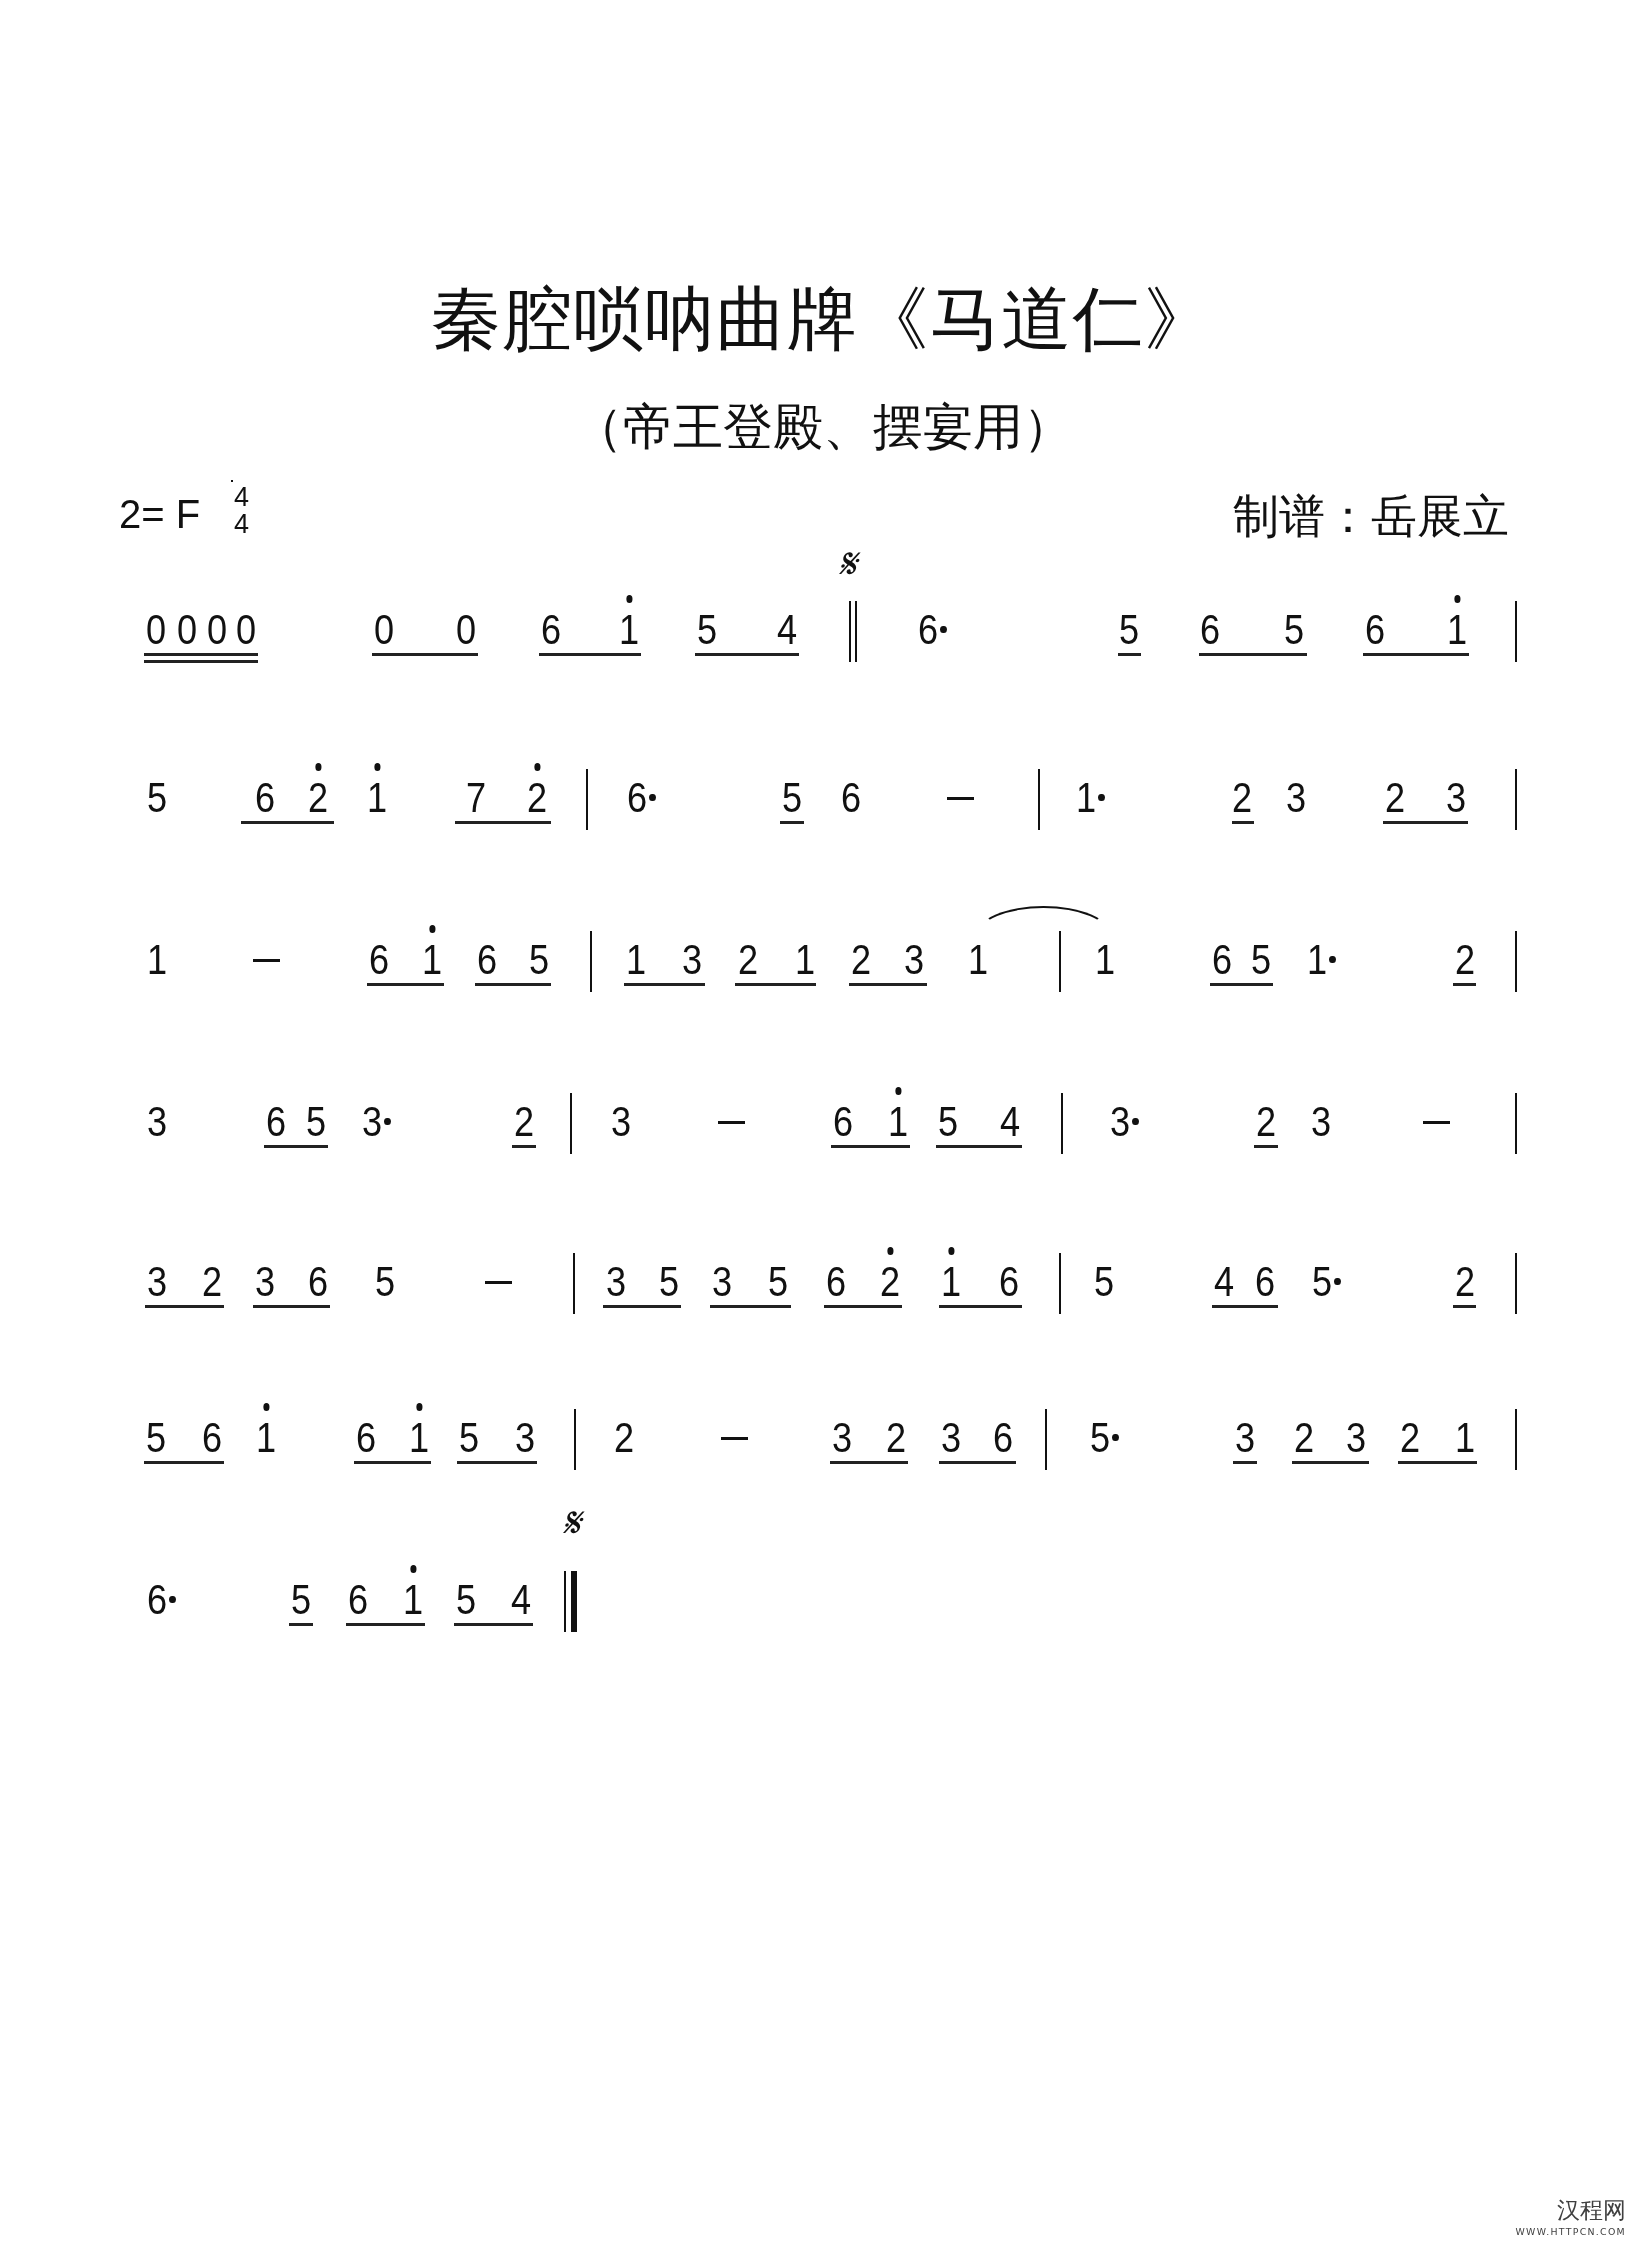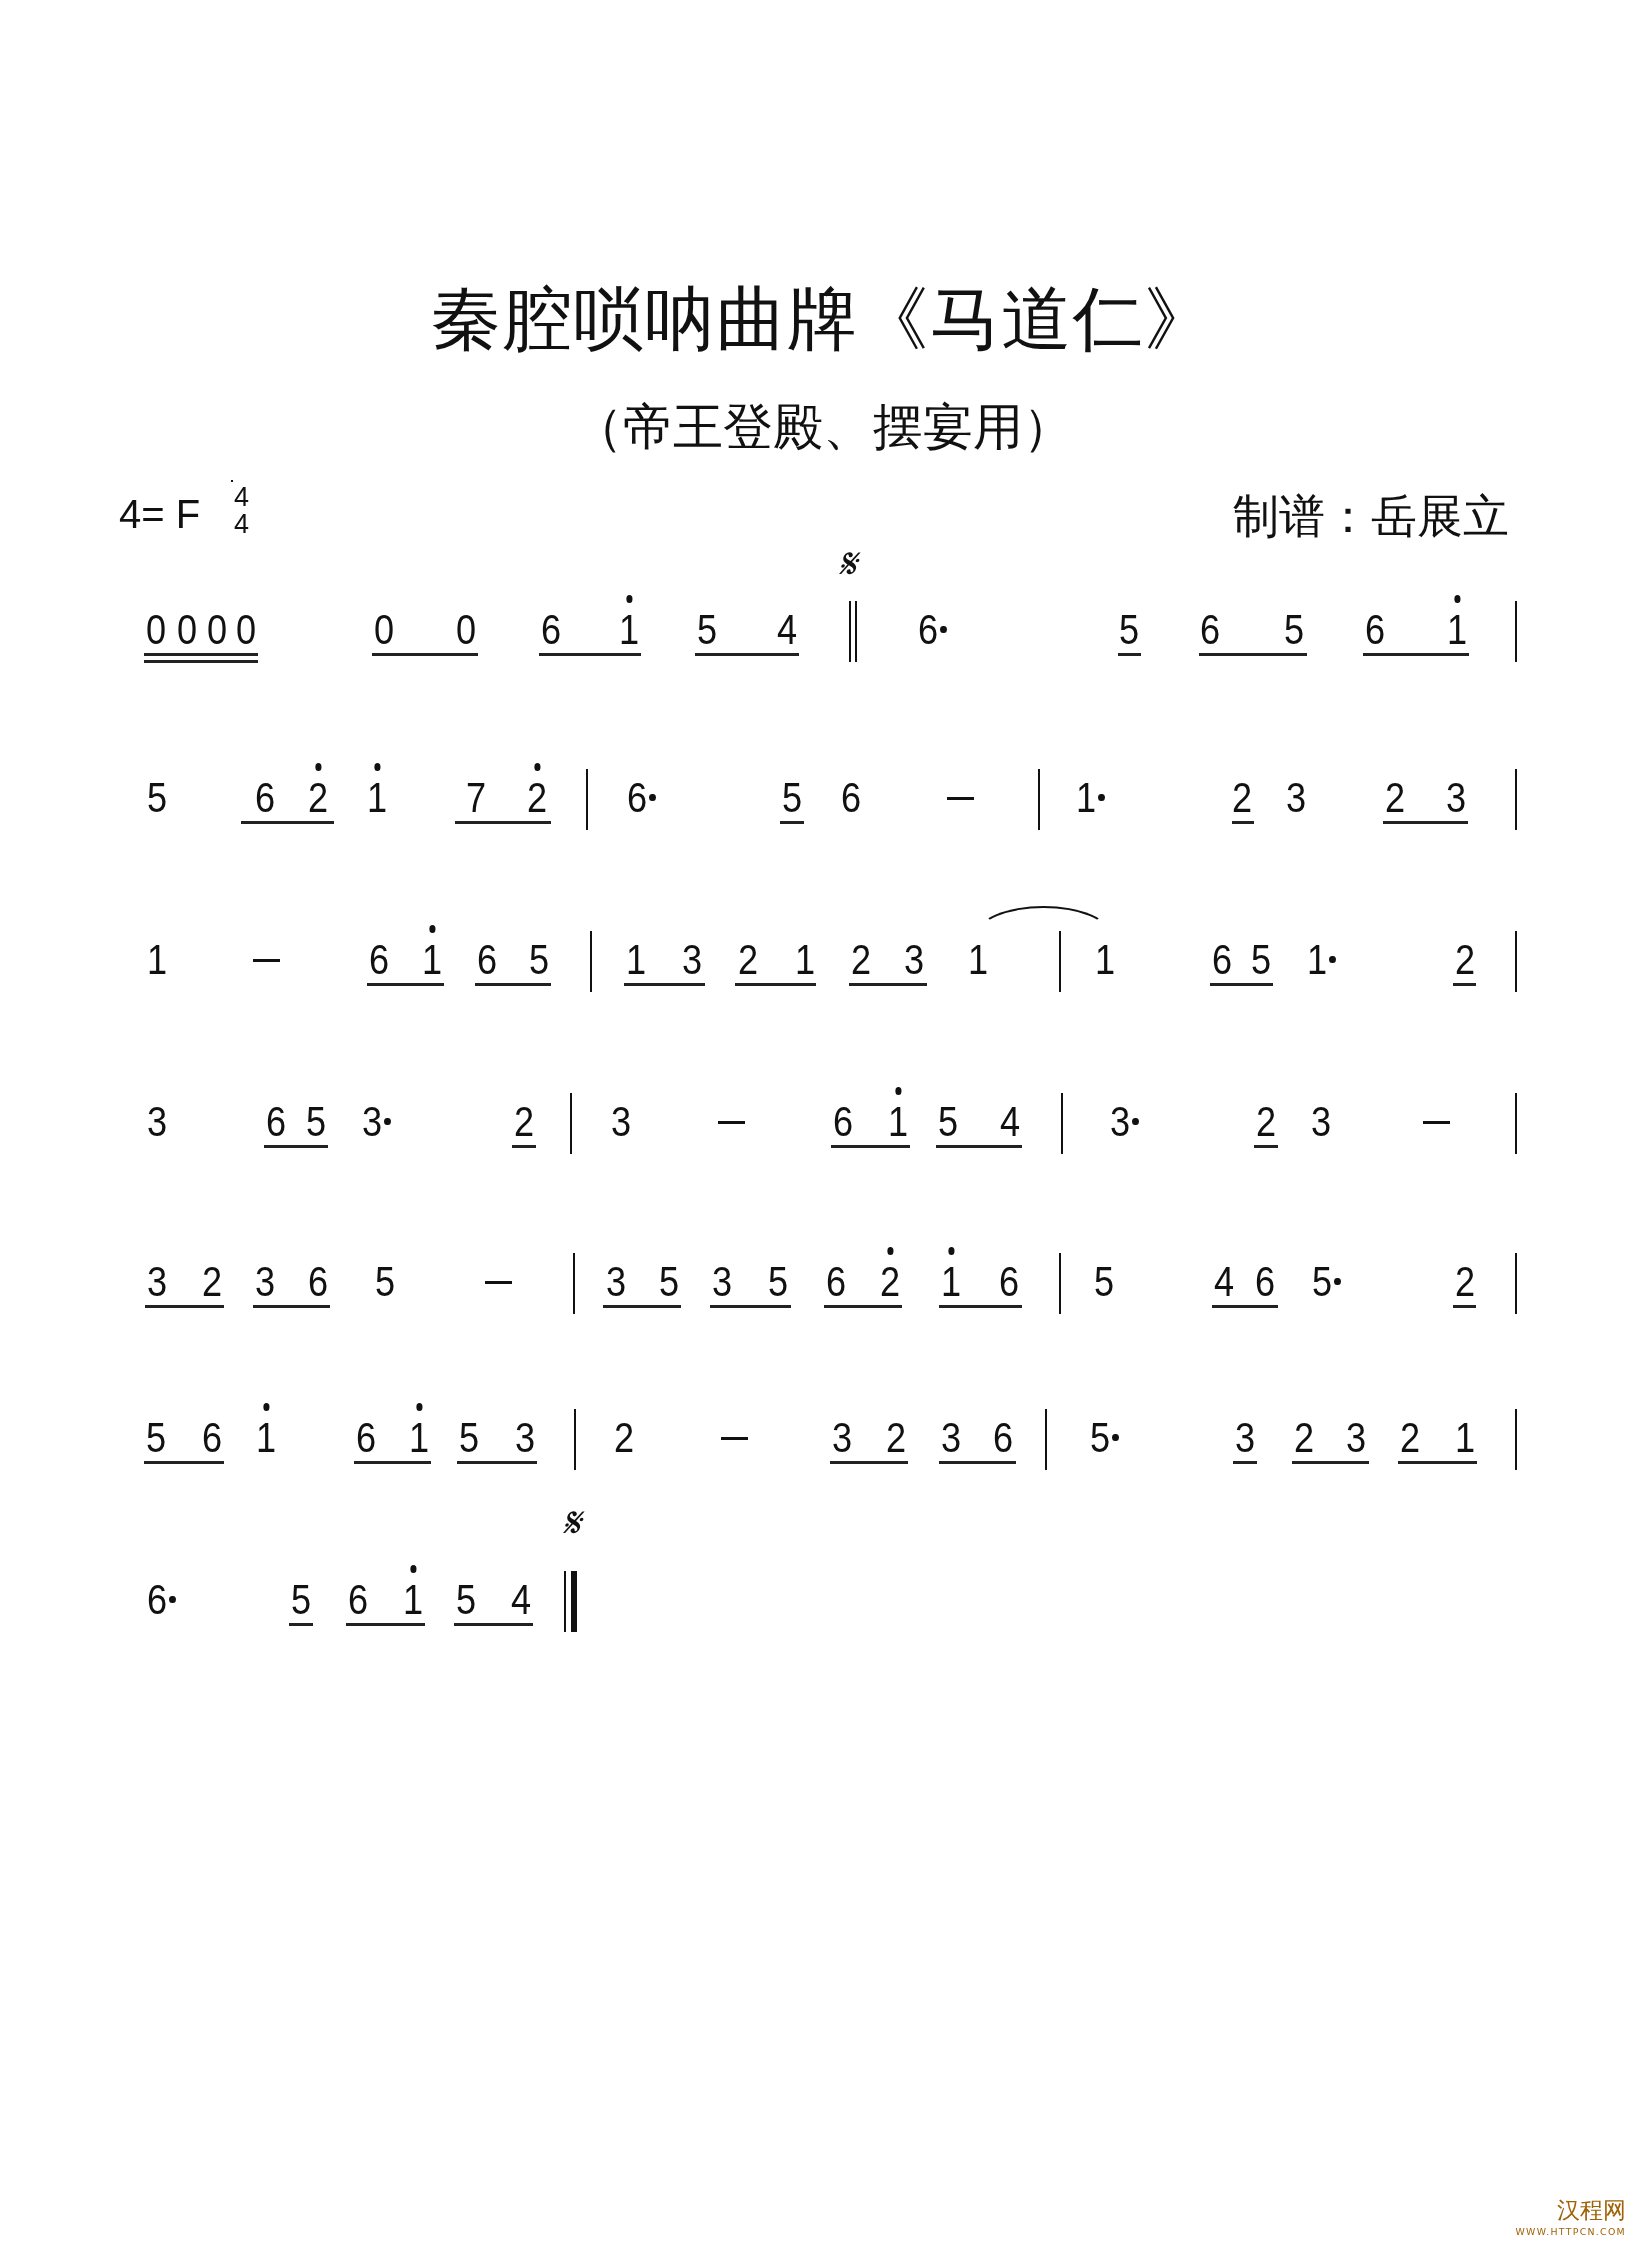--- a/index.html
+++ b/index.html
@@ -29,29 +29,29 @@
   .bar { position:absolute; width:2px; background:#111; top:-5.4px; height:61px; }
   .dbar { position:absolute; top:-5.4px; height:61px; width:10.8px; }
   .dbar::before { content:""; position:absolute; left:0; top:0; width:2px; height:100%; background:#111; }
   .dbar::after  { content:""; position:absolute; left:6px; top:0; width:2px; height:100%; background:#111; }
   .finbar { position:absolute; top:-5.4px; height:61px; width:16px; }
   .finbar::before { content:""; position:absolute; left:0; top:0; width:2px; height:100%; background:#111; }
   .finbar::after  { content:""; position:absolute; left:6.7px; top:0; width:6.7px; height:100%; background:#111; }
   .segno { position:absolute; font-family:"DejaVu Serif", serif; font-size:42px; font-style:italic; }
   .tie { position:absolute; border:2px solid #111; border-bottom:none; border-left-color:transparent;
          border-right-color:transparent; border-radius:50% 50% 0 0 / 100% 100% 0 0; height:27px; }
-  .watermark { position:absolute; right:20px; bottom:13.5px; color:#a16207; font-size:23px; text-align:right; }
+  .watermark { position:absolute; right:20px; bottom:13.5px; color:#404040; font-size:23px; text-align:right; }
   .watermark small { display:block; font-size:9.4px; letter-spacing:1.3px; }
 </style>
 </head>
 <body>
 
 <div class="title">秦腔唢呐曲牌《马道仁》</div>
 <div class="subtitle">（帝王登殿、摆宴用）</div>
-<div class="key">4= F</div>
+<div class="key">2= F</div>
 <div class="timesig">
   <span class="num">4</span>
   <span class="bar"></span>
   <span class="num">4</span>
 </div>
 <div class="arranger">制谱：岳展立</div>
 
 <div id="score">
     <div class="row" style="top: 606px;">
       <div class="n" style="left: 156px;"><span>0</span></div>

